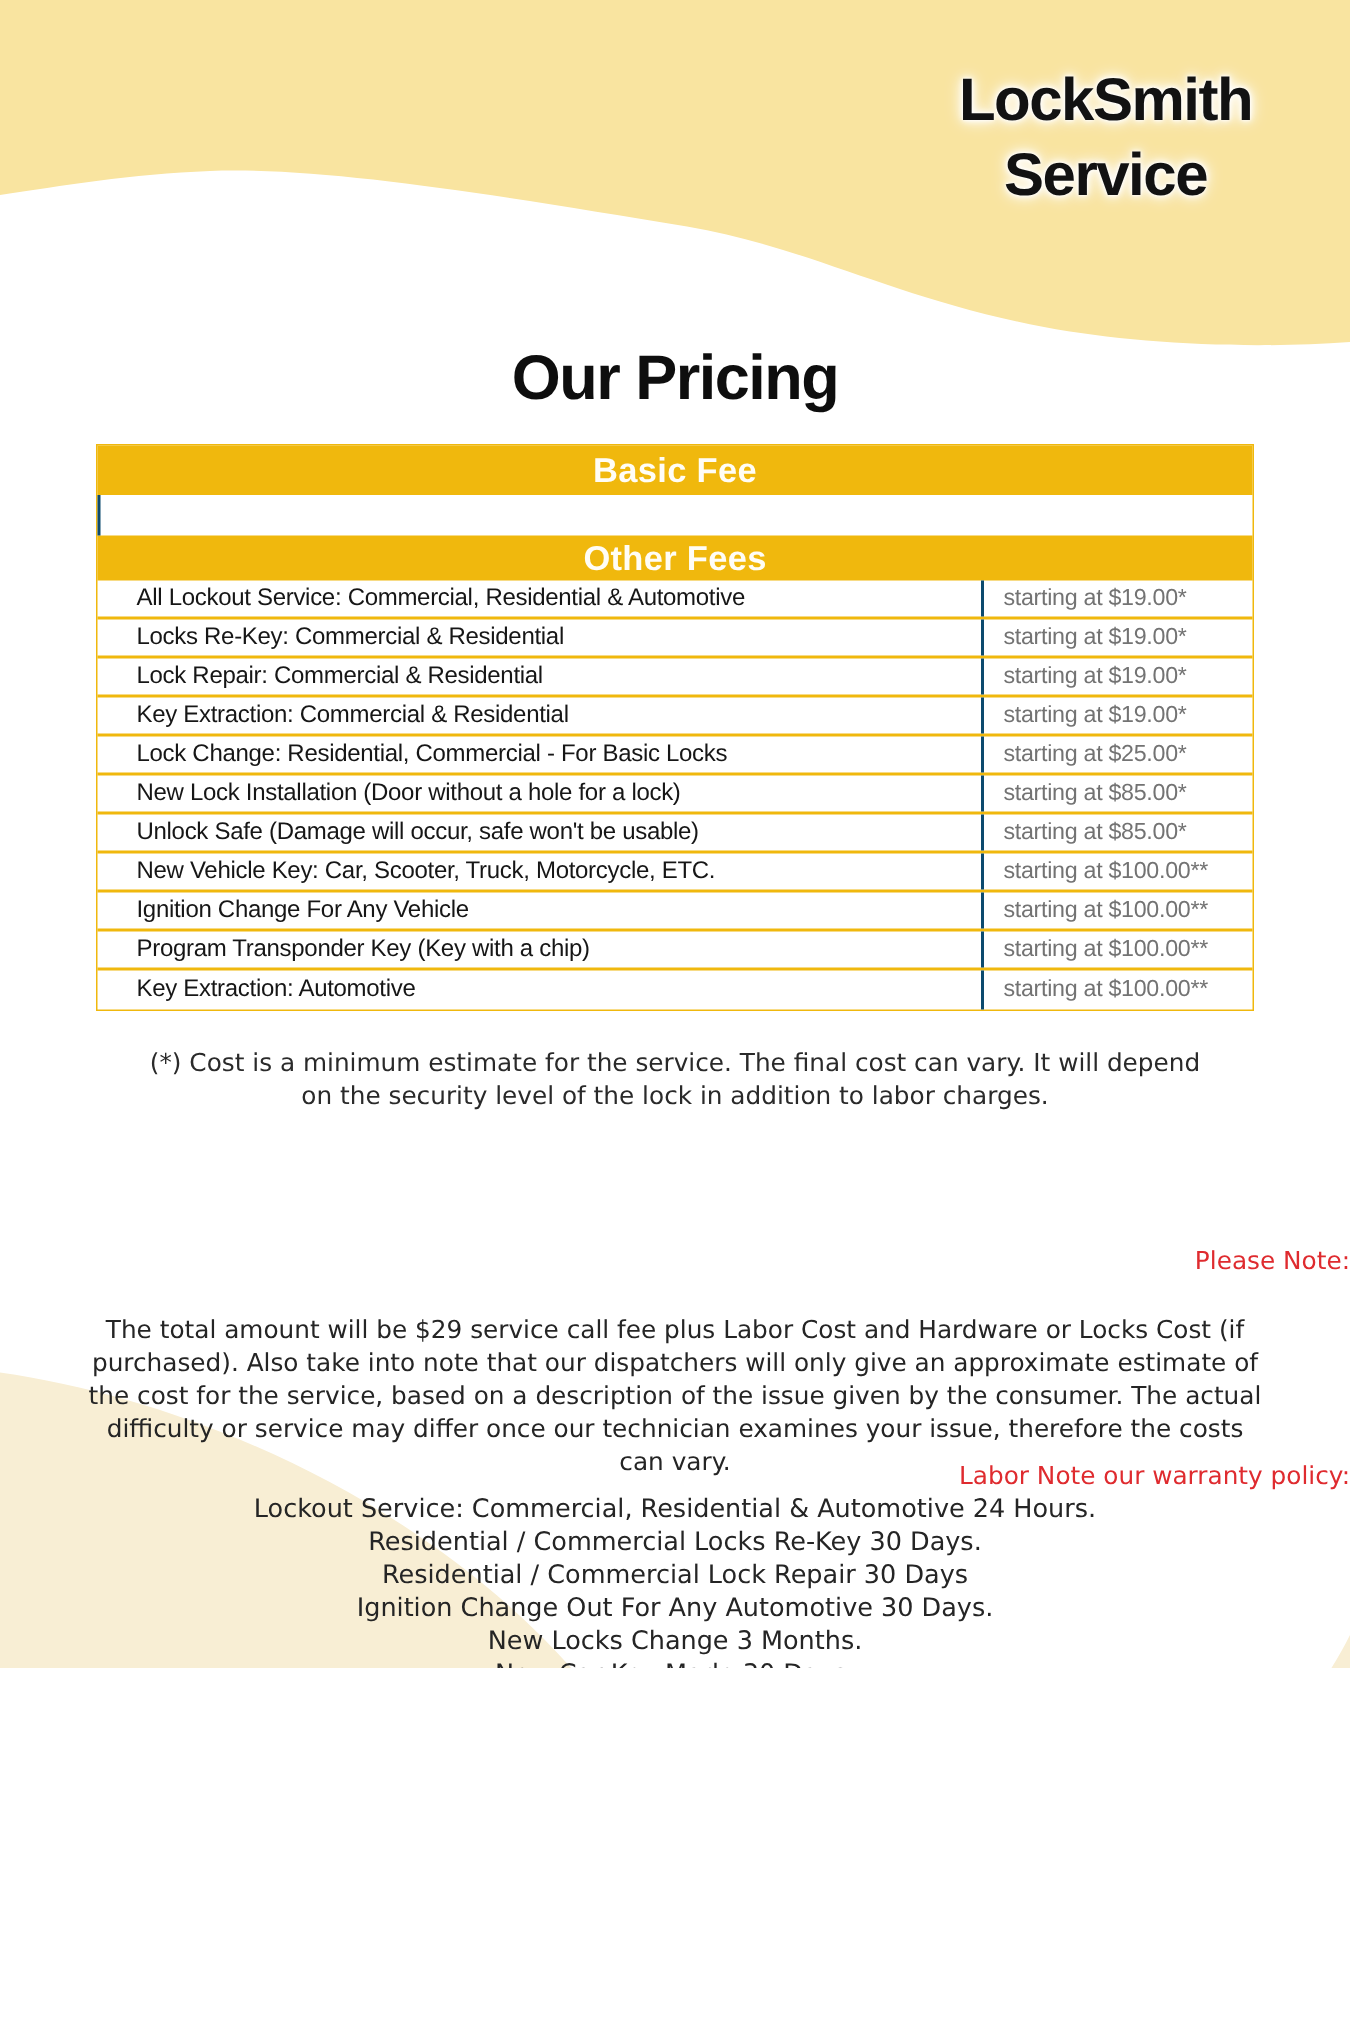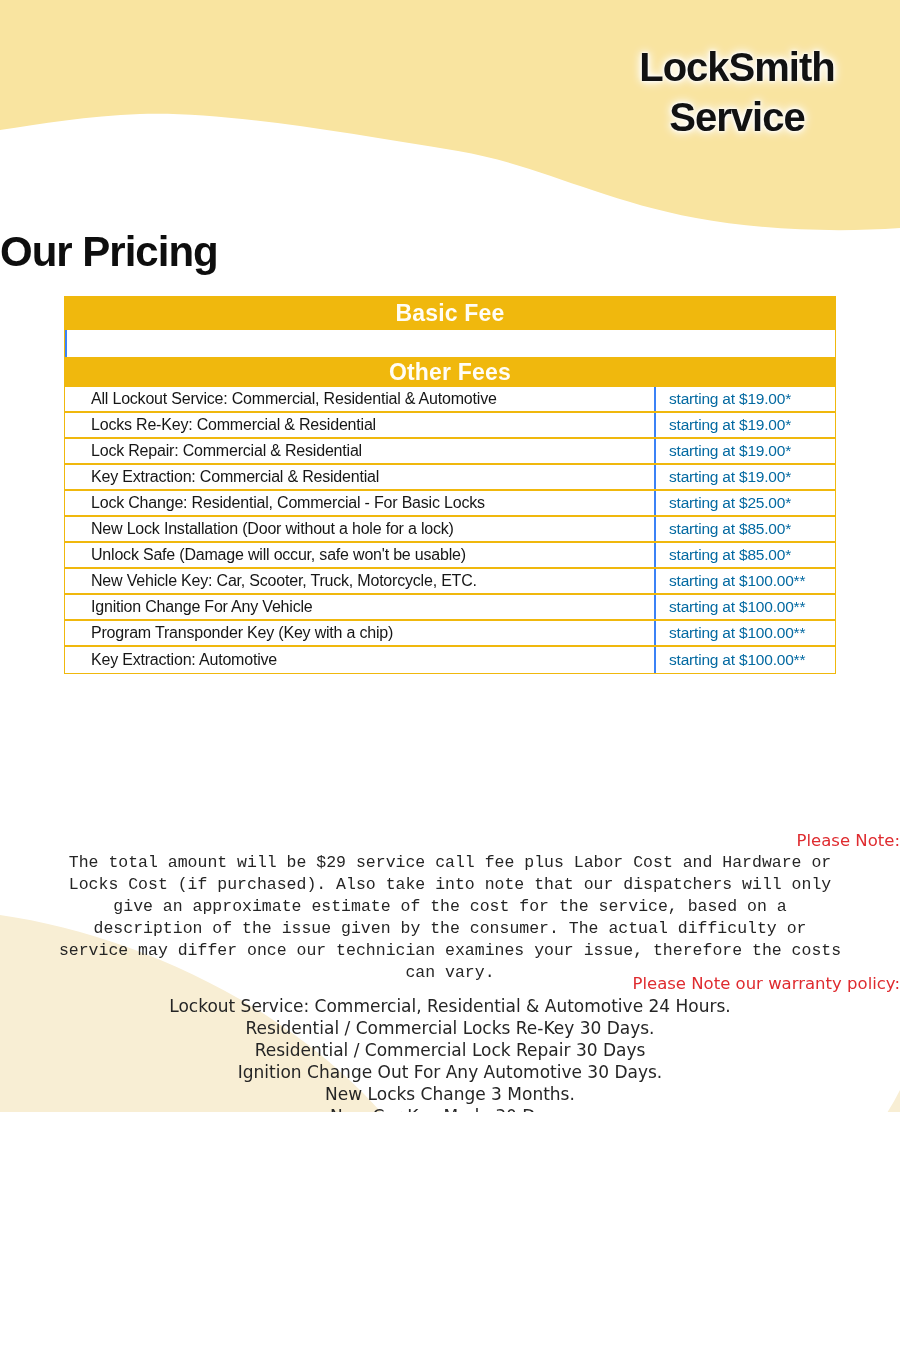--- a/index.html
+++ b/index.html
@@ -6,47 +6,47 @@
   #page{position:relative;width:900px;height:1112px;background:#ffffff;overflow:hidden;
         font-family:"DejaVu Sans",sans-serif;color:#1c1c1c;}
   
   #bg{position:absolute;inset:0;z-index:0;}
   
   .brand{position:absolute;top:42px;right:18px;width:290px;text-align:center;z-index:2;
          font-family:"Liberation Sans",sans-serif;font-weight:bold;font-size:40px;line-height:1.26;
          color:#121212;letter-spacing:-1px;
          text-shadow:0 0 4px #fff,0 0 8px #fff,0 0 12px #fff,0 0 2px #fff;}
   
-  .page-heading{position:absolute;top:228px;left:0;width:900px;text-align:left;z-index:2;
+  .page-heading{position:absolute;top:228px;left:0;width:900px;text-align:center;z-index:2;
          font-family:"Liberation Sans",sans-serif;font-weight:bold;font-size:42px;color:#0e0e0e;
          letter-spacing:-1px;}
   
   .table{position:absolute;left:64px;top:296px;width:772px;z-index:2;background:#fff;
          border:1px solid #f0b80d;box-sizing:border-box;
          font-family:"Liberation Sans",sans-serif;}
   .t-head{background:#f0b80d;color:#fffdf6;font-weight:bold;font-size:23px;text-align:center;
           height:33px;line-height:33px;letter-spacing:0.2px;}
   .t-head.other{height:30px;line-height:30px;}
   .t-row{display:flex;height:26px;border-bottom:2px solid #f0b80d;box-sizing:border-box;}
   .t-row:last-child{border-bottom:none;}
   .t-row.basic{height:27px;border-bottom:none;}
   .cell-service{flex:0 0 589px;display:flex;align-items:center;padding-left:26px;box-sizing:border-box;
           font-size:16px;letter-spacing:-0.2px;color:#161616;}
   .cell-price{flex:1;display:flex;align-items:center;padding-left:13px;box-sizing:border-box;
-          border-left:2px solid #3b82f6;font-size:15.5px;letter-spacing:-0.2px;color:#0369a1;}
+          border-left:2px solid #0c4a6e;font-size:15.5px;letter-spacing:-0.2px;color:#737373;}
   
   .footnote{position:absolute;left:90px;width:720px;text-align:center;z-index:2;
           font-size:16.5px;line-height:21.5px;color:#2a2a2a;}
   .fn1{top:698px;}
   .fn2{top:752px;}
   .red-label{position:absolute;left:0;width:900px;text-align:right;z-index:2;
           font-size:16.5px;color:#df2b2f;}
   .note-label{top:831px;}
-  .note-par{position:absolute;left:55px;top:852px;width:790px;text-align:center;z-index:2;
-          font-size:16.5px;line-height:22px;color:#252525;font-family:Liberation Mono, monospace;}
+  .note-par{position:absolute;left:55px;top:876px;width:790px;text-align:center;z-index:2;
+          font-size:16.5px;line-height:22px;color:#252525;}
   .warranty-label{top:974px;}
   .warranty{position:absolute;left:0;top:995px;width:900px;text-align:center;z-index:2;
           font-size:17px;line-height:22px;color:#252525;}
   
   .gallery{position:absolute;left:51px;top:1144px;display:flex;gap:52px;z-index:2;}
   .photo{width:163px;height:158px;overflow:hidden;}
   .photo svg{display:block;}
 </style>
 </head>
 <body>
@@ -113,25 +113,26 @@
     <div class="t-row">
       <div class="cell-service">Program Transponder Key (Key with a chip)</div>
       <div class="cell-price">starting at $100.00**</div>
     </div>
     <div class="t-row">
       <div class="cell-service">Key Extraction: Automotive</div>
       <div class="cell-price">starting at $100.00**</div>
     </div>
   </div>
 
+  <div class="footnote fn1">(*) Cost is a minimum estimate for the service. The final cost can vary. It will depend on the security level of the lock in addition to labor charges.</div>
 
   <div class="red-label note-label">Please Note:</div>
   <div class="note-par">The total amount will be $29 service call fee plus Labor Cost and Hardware or Locks Cost (if purchased). Also take into note that our dispatchers will only give an approximate estimate of the cost for the service, based on a description of the issue given by the consumer. The actual difficulty or service may differ once our technician examines your issue, therefore the costs can vary.</div>
 
-  <div class="red-label warranty-label">Please Note our warranty policy:</div>
+  <div class="red-label warranty-label">Labor Note our warranty policy:</div>
   <div class="warranty">
     <div>Lockout Service: Commercial, Residential &amp; Automotive 24 Hours.</div>
     <div>Residential / Commercial Locks Re-Key 30 Days.</div>
     <div>Residential / Commercial Lock Repair 30 Days</div>
     <div>Ignition Change Out For Any Automotive 30 Days.</div>
     <div>New Locks Change 3 Months.</div>
     <div>New Car Key Made 30 Days.</div>
   </div>
 
   <div class="gallery">

